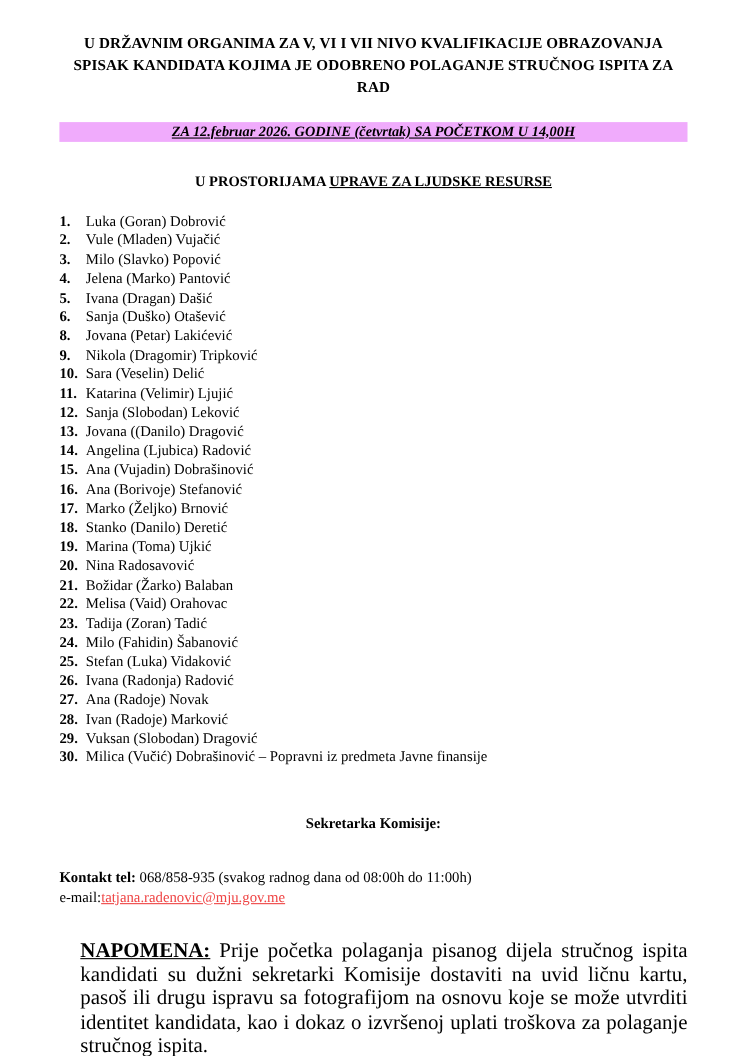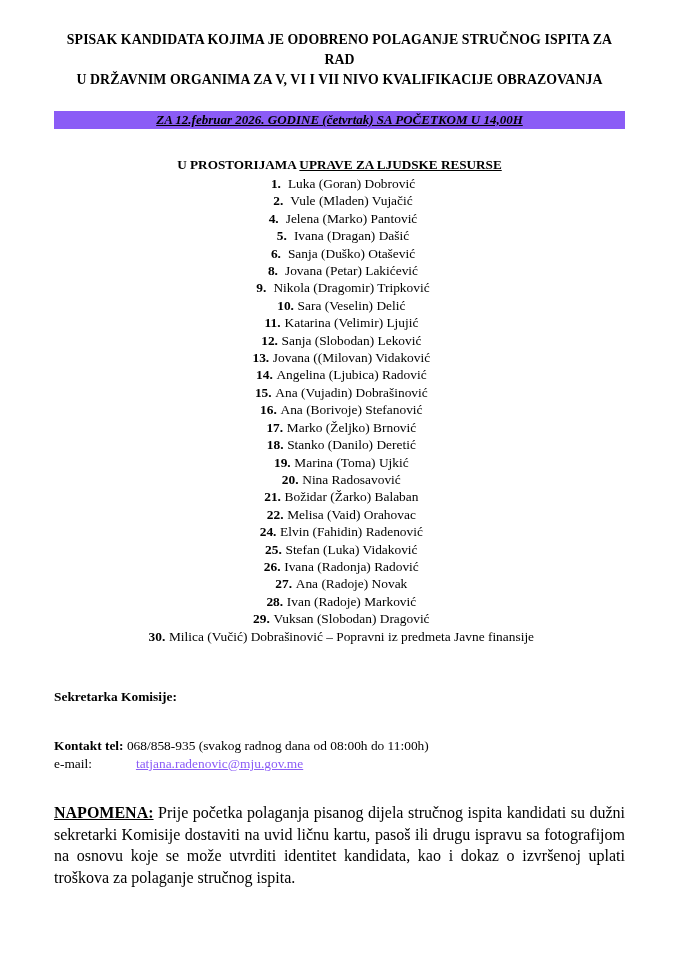--- a/index.html
+++ b/index.html
@@ -33,99 +33,100 @@
   }
   .u { text-decoration: underline; }
   .location {
     margin-top: 28px;
     text-align: center;
     font-weight: bold;
     font-size: 13.2px;
     line-height: 16px;
   }
   .candidates {
-    margin-top: 2px;
-    text-align: center;
+    margin-top: 19px;
   }
   .candidate-row {
     font-size: 13.4px;
     line-height: 17.4px;
     white-space: nowrap;
   }
   .num {
     display: inline-block;
     width: 24px;
     font-weight: bold;
   }
   .secretary {
     margin-top: 43px;
     font-size: 13.4px;
     line-height: 17.4px;
   }
-  .bold { font-weight: bold; }
+  .bold { font-weight: bold; text-align: center; }
   .contact {
     margin-top: 32px;
     font-size: 13.4px;
     line-height: 17.4px;
   }
   .email {
-    color: #8b5cf6;
+    color: #ef4444;
     text-decoration: underline;
     cursor: pointer;
-    margin-left: 44px;
   }
   .note {
     margin-top: 30px;
-    font-size: 16px;
+    font-size: 19px;
     line-height: 21.5px;
     text-align: justify;
+    margin-left: 19px;
   }
   .note-label {
     font-weight: bold;
     text-decoration: underline;
   }
 </style>
 </head>
 <body>
 
 <div class="page">
 
   <div class="title">
+    <div>U DRŽAVNIM ORGANIMA ZA V, VI I VII NIVO KVALIFIKACIJE OBRAZOVANJA</div>
     <div>SPISAK KANDIDATA KOJIMA JE ODOBRENO POLAGANJE STRUČNOG ISPITA ZA RAD</div>
-    <div>U DRŽAVNIM ORGANIMA ZA V, VI I VII NIVO KVALIFIKACIJE OBRAZOVANJA</div>
   </div>
 
-  <div class="banner" style="background-color: #8b5cf6;">
+  <div class="banner" style="background-color: #f0abfc;">
     <span class="u">ZA 12.februar 2026. GODINE (četvrtak) SA POČETKOM U 14,00H</span>
   </div>
 
   <div class="location"><span>U PROSTORIJAMA </span><span class="u">UPRAVE ZA LJUDSKE RESURSE</span></div>
 
   <div class="candidates">
       <div class="candidate-row"><span class="num">1.</span><span class="cname">Luka (Goran) Dobrović</span></div>
       <div class="candidate-row"><span class="num">2.</span><span class="cname">Vule (Mladen) Vujačić</span></div>
+      <div class="candidate-row"><span class="num">3.</span><span class="cname">Milo (Slavko) Popović</span></div>
       <div class="candidate-row"><span class="num">4.</span><span class="cname">Jelena (Marko) Pantović</span></div>
       <div class="candidate-row"><span class="num">5.</span><span class="cname">Ivana (Dragan) Dašić</span></div>
       <div class="candidate-row"><span class="num">6.</span><span class="cname">Sanja (Duško) Otašević</span></div>
       <div class="candidate-row"><span class="num">8.</span><span class="cname">Jovana (Petar) Lakićević</span></div>
       <div class="candidate-row"><span class="num">9.</span><span class="cname">Nikola (Dragomir) Tripković</span></div>
       <div class="candidate-row"><span class="num">10.</span><span class="cname">Sara (Veselin) Delić</span></div>
       <div class="candidate-row"><span class="num">11.</span><span class="cname">Katarina (Velimir) Ljujić</span></div>
       <div class="candidate-row"><span class="num">12.</span><span class="cname">Sanja (Slobodan) Leković</span></div>
-      <div class="candidate-row"><span class="num">13.</span><span class="cname">Jovana ((Milovan) Vidaković</span></div>
+      <div class="candidate-row"><span class="num">13.</span><span class="cname">Jovana ((Danilo) Dragović</span></div>
       <div class="candidate-row"><span class="num">14.</span><span class="cname">Angelina (Ljubica)  Radović</span></div>
       <div class="candidate-row"><span class="num">15.</span><span class="cname">Ana (Vujadin) Dobrašinović</span></div>
       <div class="candidate-row"><span class="num">16.</span><span class="cname">Ana (Borivoje) Stefanović</span></div>
       <div class="candidate-row"><span class="num">17.</span><span class="cname">Marko (Željko) Brnović</span></div>
       <div class="candidate-row"><span class="num">18.</span><span class="cname">Stanko (Danilo) Deretić</span></div>
       <div class="candidate-row"><span class="num">19.</span><span class="cname">Marina (Toma) Ujkić</span></div>
       <div class="candidate-row"><span class="num">20.</span><span class="cname">Nina Radosavović</span></div>
       <div class="candidate-row"><span class="num">21.</span><span class="cname">Božidar (Žarko) Balaban</span></div>
       <div class="candidate-row"><span class="num">22.</span><span class="cname">Melisa (Vaid) Orahovac</span></div>
-      <div class="candidate-row"><span class="num">24.</span><span class="cname">Elvin (Fahidin) Radenović</span></div>
+      <div class="candidate-row"><span class="num">23.</span><span class="cname">Tadija (Zoran) Tadić</span></div>
+      <div class="candidate-row"><span class="num">24.</span><span class="cname">Milo (Fahidin) Šabanović</span></div>
       <div class="candidate-row"><span class="num">25.</span><span class="cname">Stefan (Luka) Vidaković</span></div>
       <div class="candidate-row"><span class="num">26.</span><span class="cname">Ivana (Radonja) Radović</span></div>
       <div class="candidate-row"><span class="num">27.</span><span class="cname">Ana (Radoje) Novak</span></div>
       <div class="candidate-row"><span class="num">28.</span><span class="cname">Ivan (Radoje) Marković</span></div>
       <div class="candidate-row"><span class="num">29.</span><span class="cname">Vuksan (Slobodan) Dragović</span></div>
       <div class="candidate-row"><span class="num">30.</span><span class="cname">Milica (Vučić) Dobrašinović  – Popravni iz predmeta Javne finansije</span></div>
     </div>
 
   <div class="secretary">
     <div class="bold">Sekretarka Komisije:</div>

